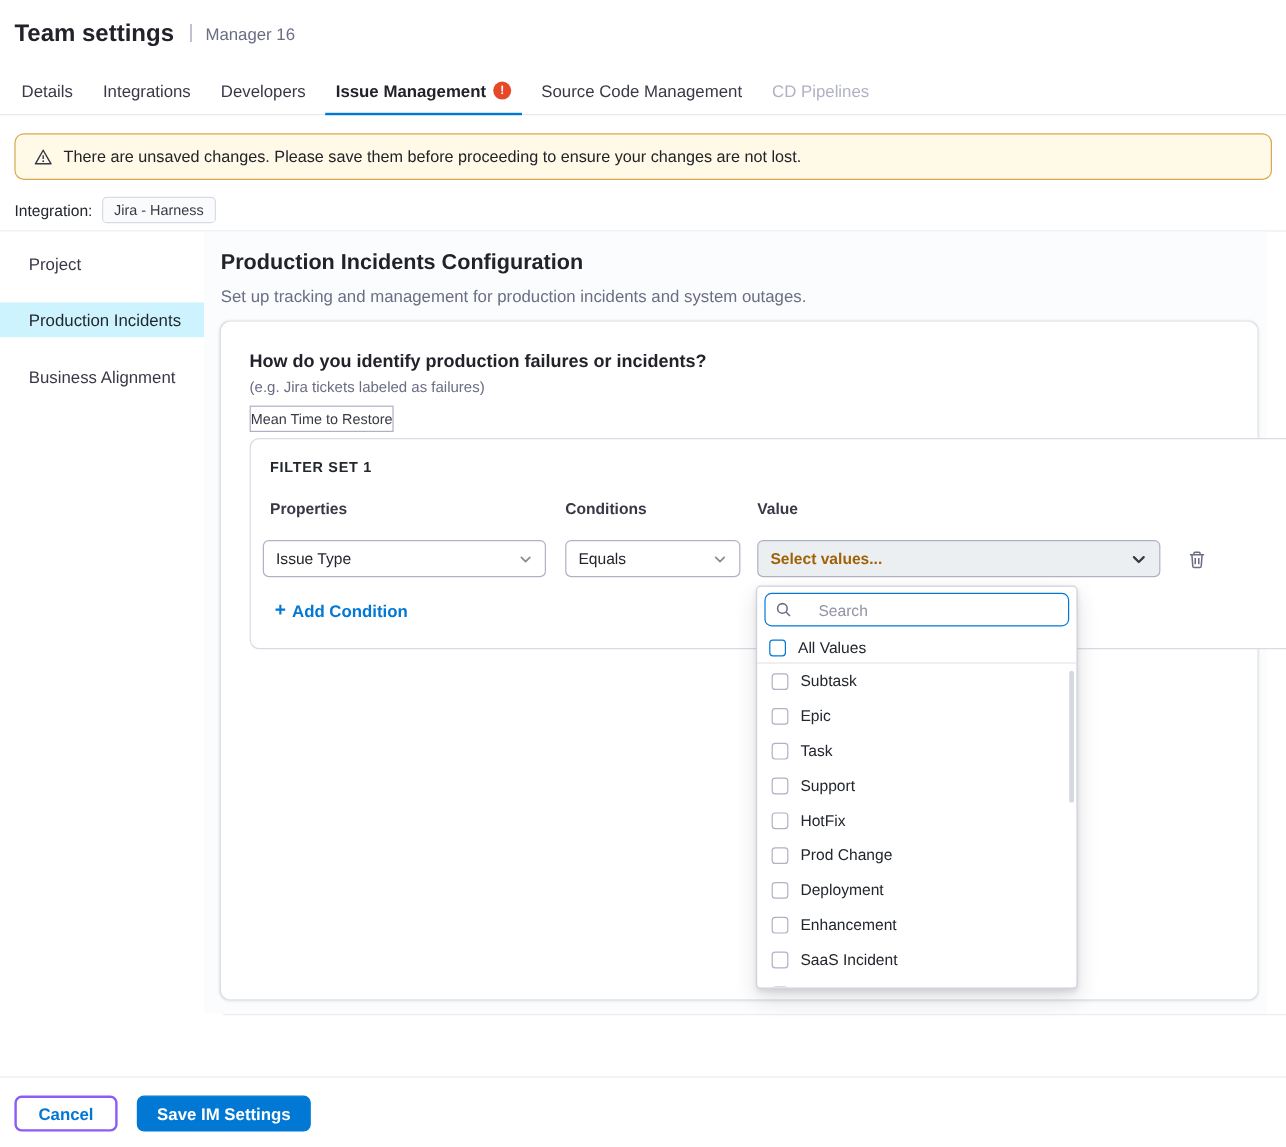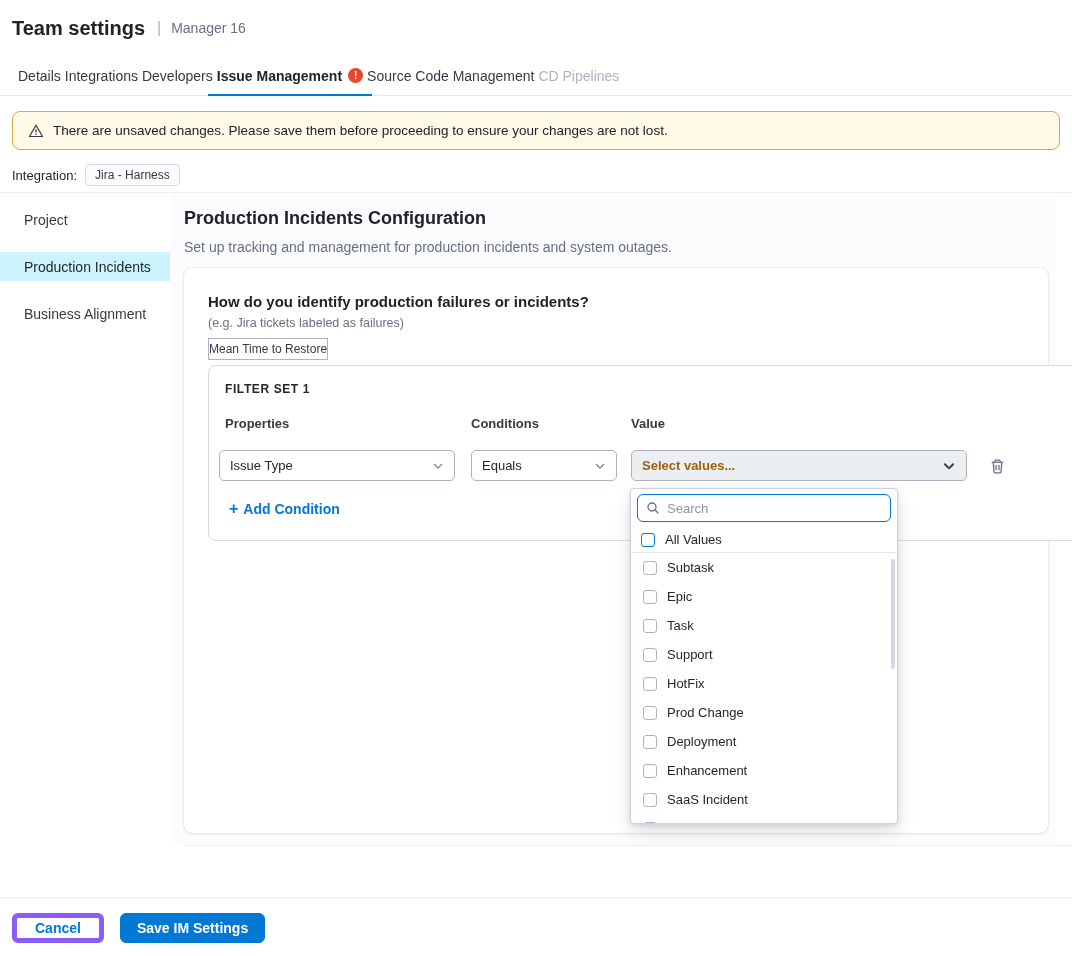--- a/index.html
+++ b/index.html
@@ -6,21 +6,21 @@
   body { background:#f4f5f8; font-family:"Liberation Sans","DejaVu Sans",sans-serif; }
   .app { position:relative; width:1072px; height:956px; background:#ffffff; overflow:hidden; }
 
   
   .header { position:absolute; top:0; left:0; width:100%; height:56px; display:flex; align-items:center; padding:0 12px; background:#fff; }
   .page-title { font-size:20px; font-weight:700; color:#22222a; }
   .title-sep { color:#b0b1c4; font-size:16px; margin:0 10px 0 12px; font-weight:400; }
   .page-subtitle { font-size:14px; color:#6b6d85; }
 
   
-  .tabs { position:absolute; top:56px; left:0; width:100%; height:40px; display:flex; align-items:stretch; padding-left:16px; border-bottom:1px solid #e8e8ee; background:#fff; }
+  .tabs { position:absolute; top:56px; left:0; width:100%; height:40px; display:flex; align-items:stretch; padding-left:16px; gap:21px; border-bottom:1px solid #e8e8ee; background:#fff; }
   .tab { display:flex; align-items:center; gap:6px; font-size:14px; color:#383946; cursor:pointer; position:relative; padding:0 2px; }
   .tab.active { font-weight:700; color:#22222a; }
   .tab.active::after { content:""; position:absolute; left:-7px; right:-7px; bottom:-1px; height:2px; background:#0278d5; }
   .tab.disabled { color:#b0b1c4; cursor:default; }
   .tab-badge { width:15px; height:15px; border-radius:50%; background:#e5492a; color:#fff; font-size:10px; font-weight:700; display:flex; align-items:center; justify-content:center; line-height:1; }
 
   
   .banner { position:absolute; top:111px; left:12px; right:12px; height:39px; background:#fff9e7; border:1px solid #d9a84e; border-radius:8px; display:flex; align-items:center; gap:9px; padding:0 15px; font-size:13.5px; color:#22222a; }
 
   
@@ -53,37 +53,37 @@
   .select-properties { left:10px; width:236px; }
   .select-conditions { left:262px; width:146px; }
   .select-value { left:422px; width:336px; background:#ecenf1; background:#eceff1; }
   .select-value .select-text { font-weight:600; color:#a16207; }
   .trash-btn { position:absolute; top:90px; left:778px; width:20px; height:20px; background:none; border:none; cursor:pointer; display:flex; align-items:center; justify-content:center; }
   .add-condition { position:absolute; top:135px; left:20px; display:flex; align-items:center; gap:5px; font-size:14px; font-weight:700; color:#0278d5; cursor:pointer; background:none; border:none; font-family:inherit; }
   .plus-icon { font-size:16px; font-weight:700; line-height:1; }
 
   
   .dropdown { position:absolute; left:460px; top:295px; width:268px; height:336px; background:#fff; border:1px solid #cfd1dc; border-radius:4px; box-shadow:0 8px 18px rgba(40,41,61,0.14), 0 2px 4px rgba(96,97,112,0.16); z-index:20; overflow:hidden; }
-  .search-wrap { position:absolute; top:5px; left:6px; right:6px; height:28px; border:1.5px solid #0278d5; border-radius:6px; display:flex; align-items:center; gap:7px; padding:12px 8px; background:#fff; }
+  .search-wrap { position:absolute; top:5px; left:6px; right:6px; height:28px; border:1.5px solid #0278d5; border-radius:6px; display:flex; align-items:center; gap:22px; padding:12px 8px; background:#fff; }
   .search-input { border:none; outline:none; flex:1; font-size:13px; color:#22272d; font-family:inherit; background:transparent; }
   .search-input::placeholder { color:#9293a5; }
   .all-values-row { position:absolute; top:39px; left:0; right:0; height:23px; display:flex; align-items:center; gap:10px; padding:0 10px; font-size:13px; color:#22272d; cursor:pointer; }
   .dd-sep { position:absolute; top:63px; left:0; right:0; height:1px; background:#e4e4ea; }
   .options { position:absolute; top:64px; left:0; right:0; bottom:0; overflow:hidden; }
   .option { height:29px; display:flex; align-items:center; gap:10px; padding:0 12px; font-size:13px; color:#22272d; cursor:pointer; }
   .checkbox { width:14px; height:14px; border:1px solid #b0b1c4; border-radius:3px; background:#fff; flex:none; }
   .checkbox.accent { border-color:#0278d5; }
   .dd-scroll { position:absolute; right:2px; top:70px; width:4px; height:110px; background:#d6d8e1; border-radius:2px; }
 
   
   .bottom-line { position:absolute; top:845px; left:186px; right:0; height:1px; background:#ececf2; }
   .footer-sep { position:absolute; top:897px; left:0; width:100%; height:1px; background:#ececf2; }
   .footer { position:absolute; top:913px; left:12px; display:flex; gap:16px; }
   .btn { height:30px; border-radius:6px; font-size:14px; font-weight:700; font-family:inherit; cursor:pointer; display:flex; align-items:center; }
-  .btn-secondary { padding:0 18px; background:#fff; border:5px solid #8b5cf6; color:#0278d5; }
+  .btn-secondary { padding:0 18px; background:#fff; border:2px solid #8b5cf6; color:#0278d5; }
   .btn-primary { padding:0 16px; background:#0278d5; border:1px solid #0278d5; color:#fff; }
 </style>
 </head>
 <body>
 
 <div class="app">
 
   <header class="header">
     <span class="page-title">Team settings</span>
     <span class="title-sep">|</span>

